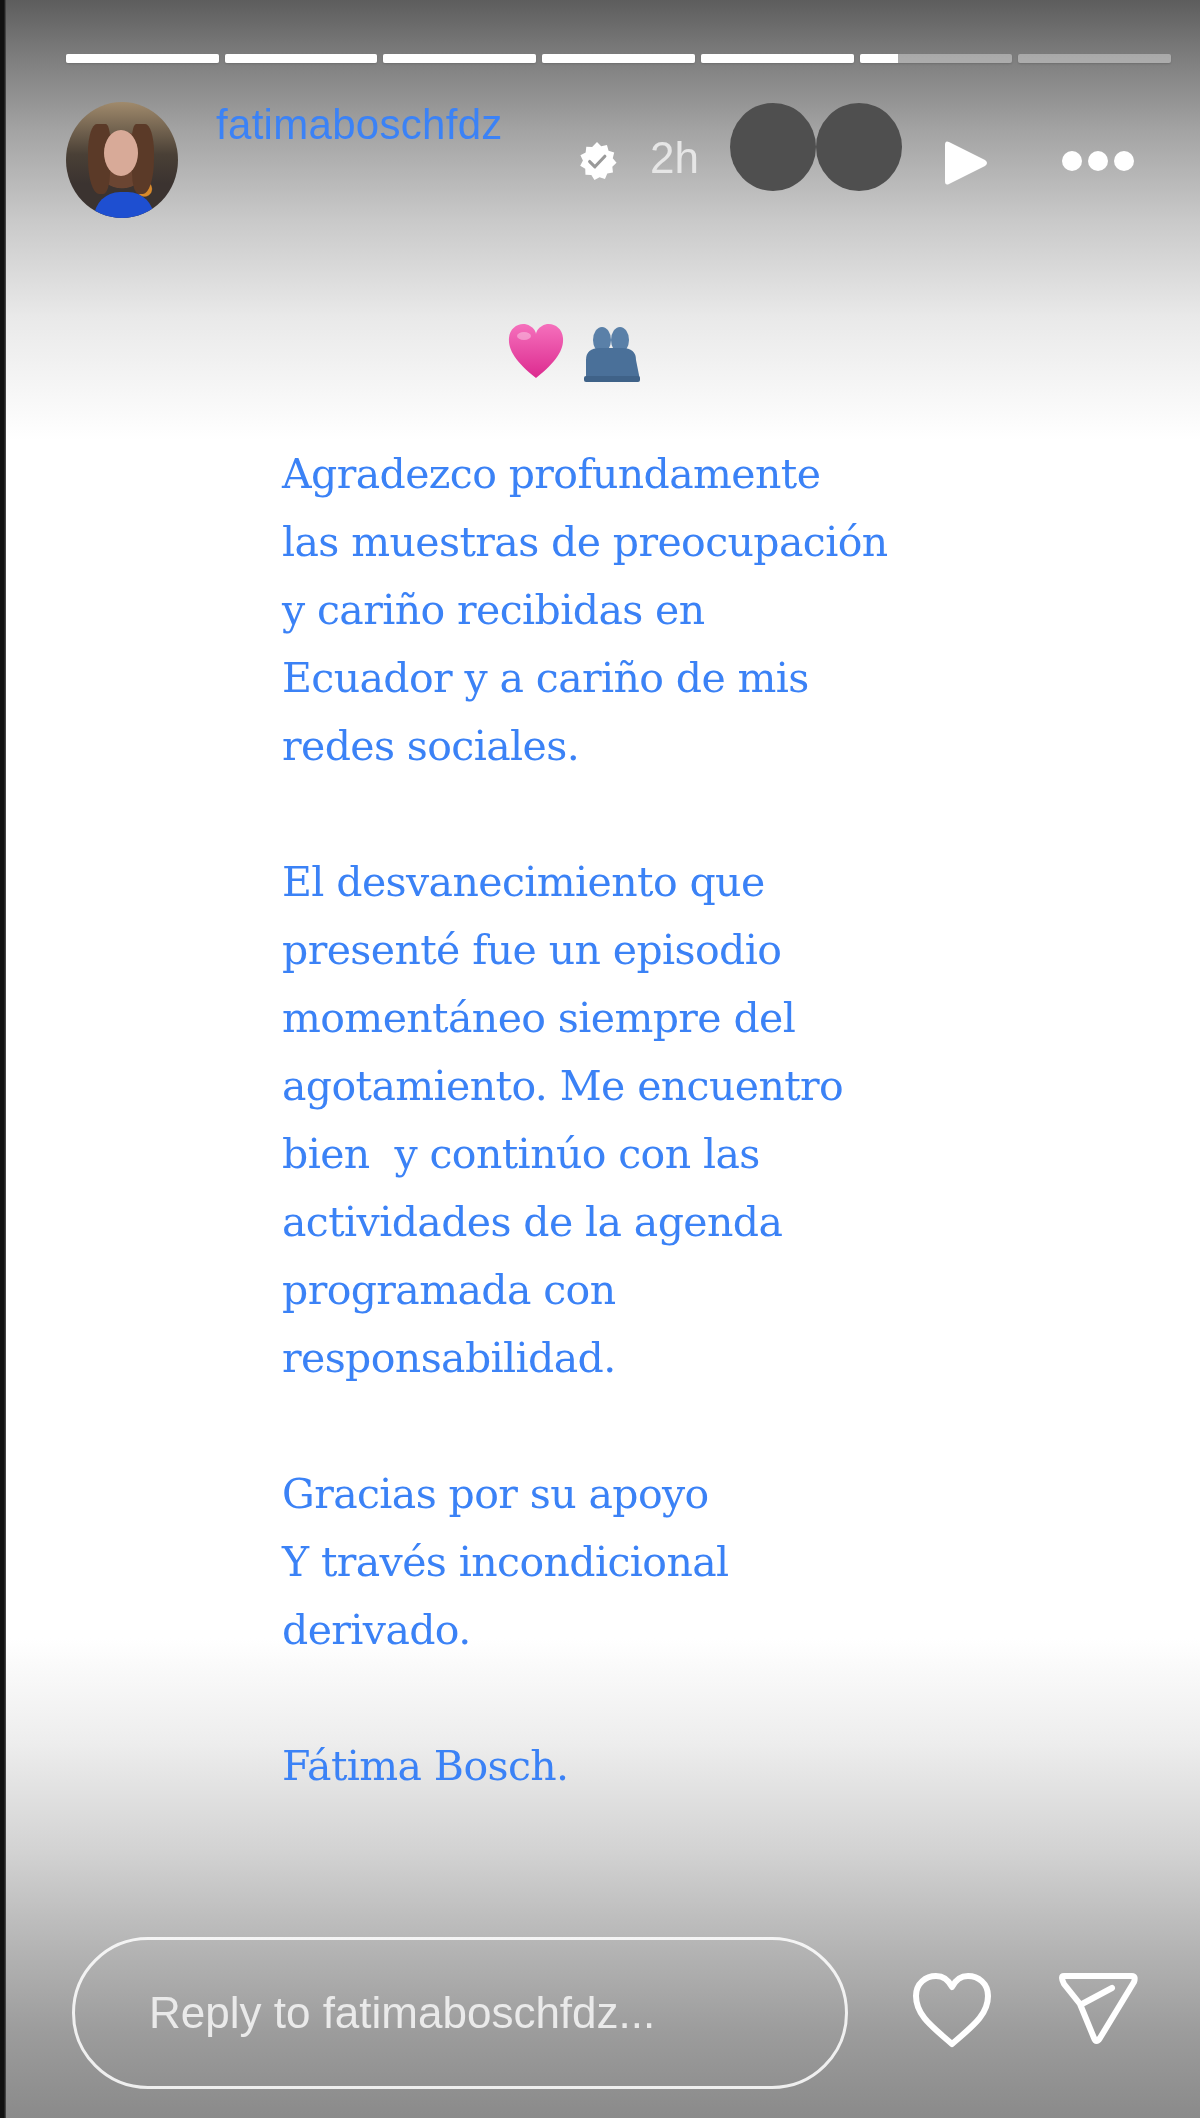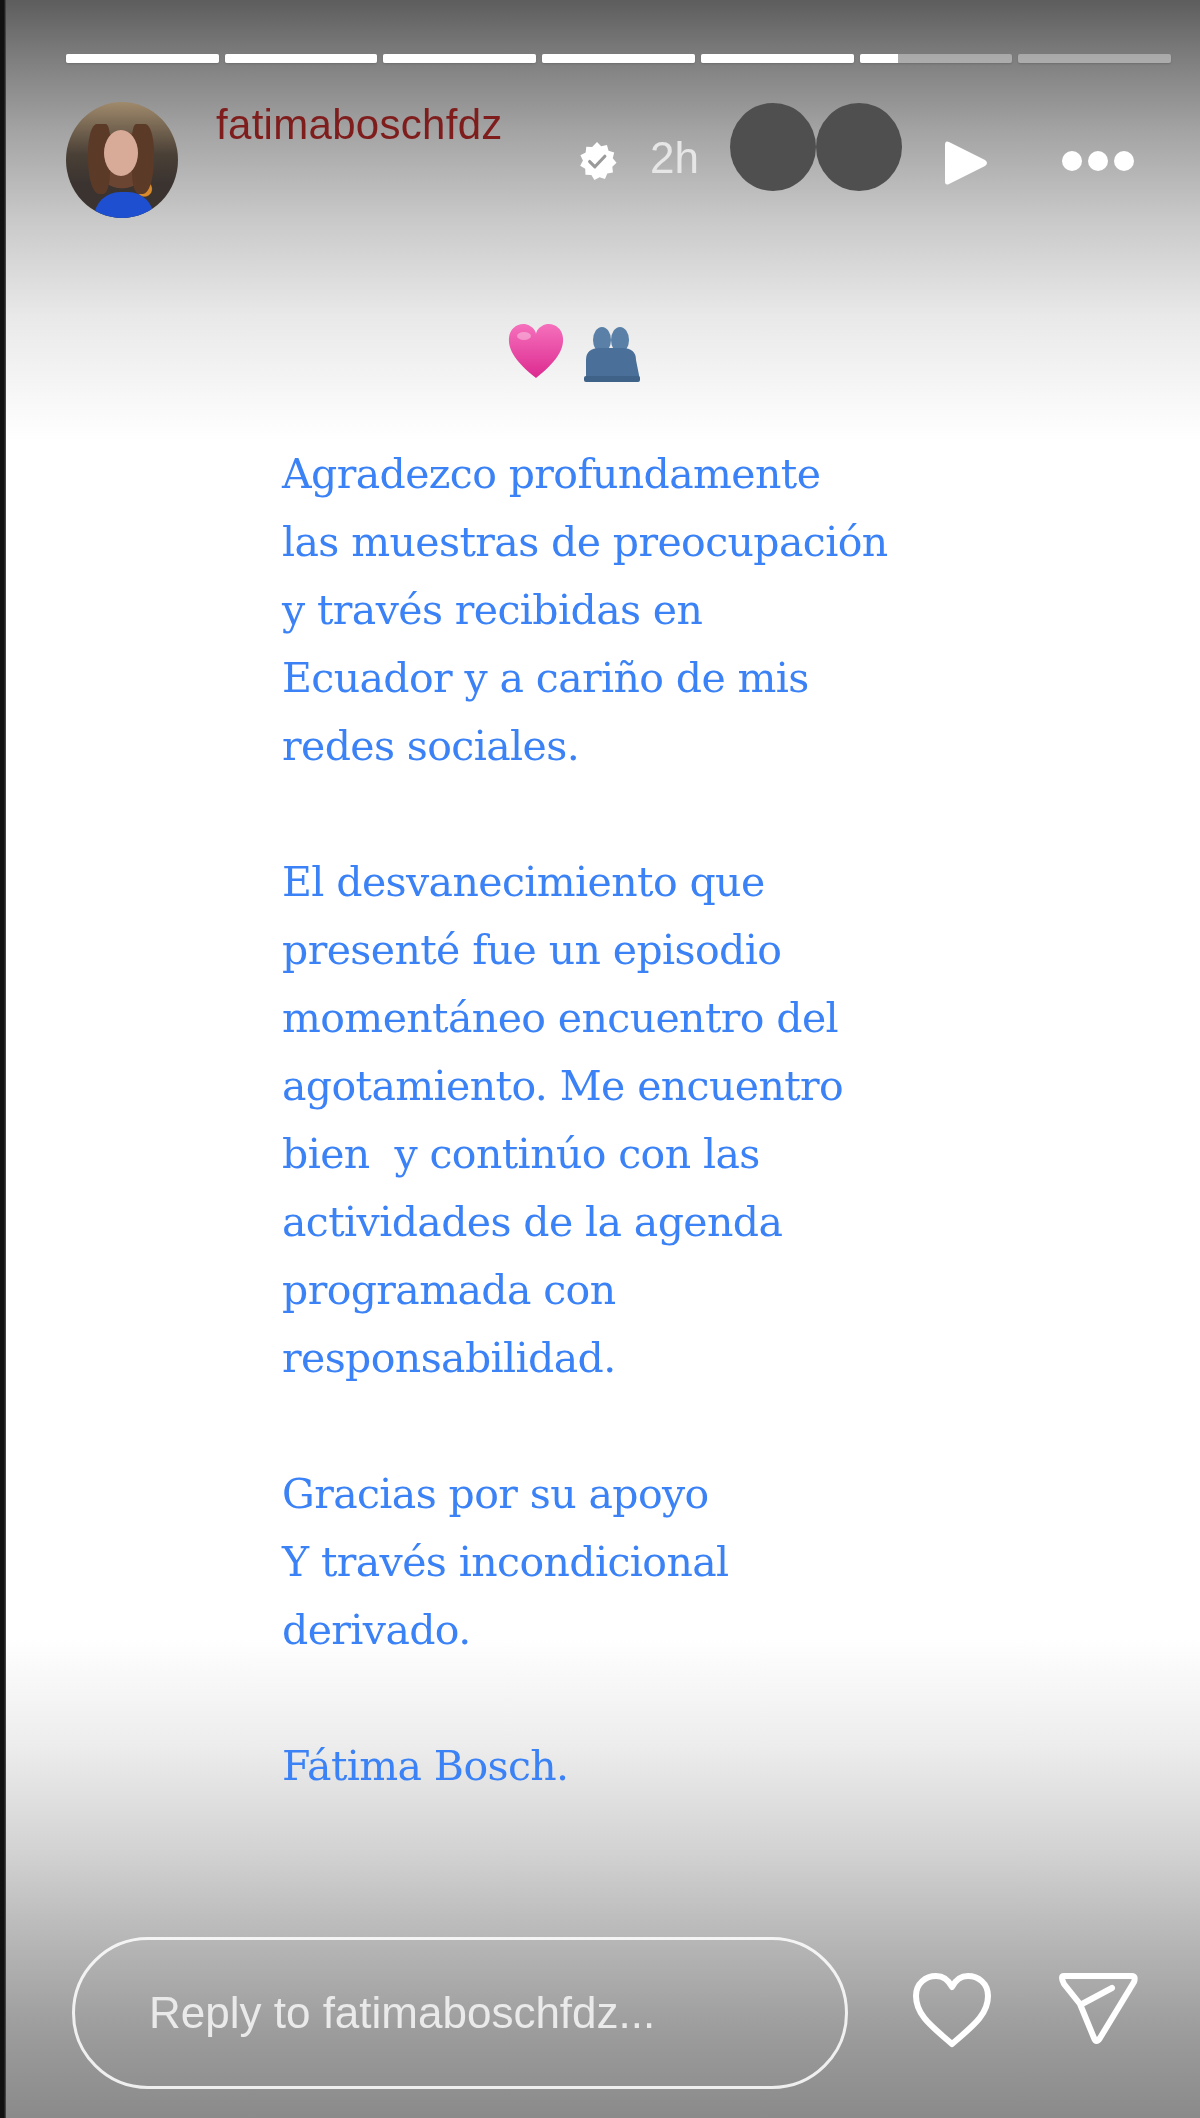--- a/index.html
+++ b/index.html
@@ -55,21 +55,21 @@
   .avatar .hair-l {
     position: absolute; left: 22px; top: 22px; width: 22px; height: 70px;
     border-radius: 40% 20% 30% 50%; background: #5b3a28;
   }
   .avatar .hair-r {
     position: absolute; left: 66px; top: 22px; width: 22px; height: 70px;
     border-radius: 20% 40% 50% 30%; background: #5b3a28;
   }
   .username {
     position: absolute; left: 210px; top: 98px; width: 340px;
-    color: #7f1d1d; font-size: 42px; line-height: 54px; letter-spacing: 0.3px;
+    color: #3b82f6; font-size: 42px; line-height: 54px; letter-spacing: 0.3px;
     word-break: break-all;
   }
   .verified {
     position: absolute; left: 570px; top: 140px; width: 42px; height: 42px;
   }
   .timestamp {
     position: absolute; left: 644px; top: 132px; color: #e6e6e6;
     font-size: 44px; line-height: 52px; text-align: center;
   }
   .blob {
@@ -184,28 +184,28 @@
       <ellipse cx="40" cy="14" rx="9" ry="13" fill="#5a80a8"></ellipse>
       <path d="M6 54 L6 34 Q6 22 20 22 L42 22 Q56 22 56 34 L60 54 Z" fill="#4a7099"></path>
       <rect x="4" y="50" width="56" height="6" rx="2" fill="#3f6288"></rect>
     </svg>
   </div>
 
   <div class="message">
     <div class="para">
       <span class="line">Agradezco profundamente</span>
       <span class="line">las muestras de preocupación</span>
-      <span class="line">y través recibidas en</span>
+      <span class="line">y cariño recibidas en</span>
       <span class="line">Ecuador y a cariño de mis</span>
       <span class="line">redes sociales.</span>
     </div>
     <div class="para">
       <span class="line">El desvanecimiento que</span>
       <span class="line">presenté fue un episodio</span>
-      <span class="line">momentáneo encuentro del</span>
+      <span class="line">momentáneo siempre del</span>
       <span class="line">agotamiento. Me encuentro</span>
       <span class="line">bien  y continúo con las</span>
       <span class="line">actividades de la agenda</span>
       <span class="line">programada con</span>
       <span class="line">responsabilidad.</span>
     </div>
     <div class="para">
       <span class="line">Gracias por su apoyo</span>
       <span class="line">Y través incondicional</span>
       <span class="line">derivado.</span>

